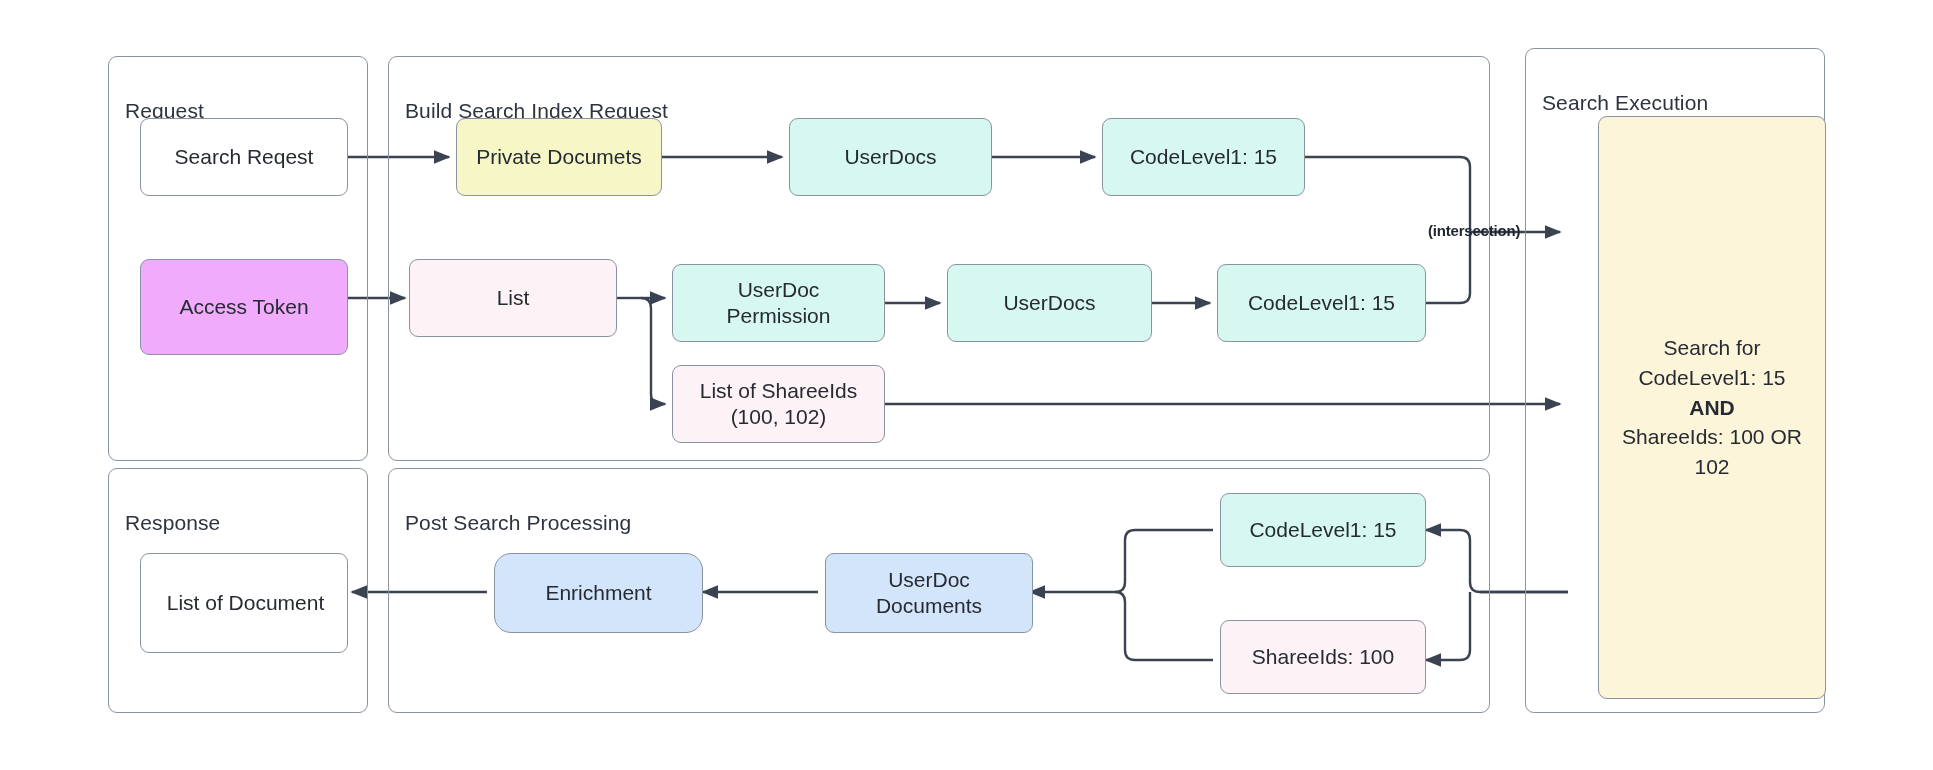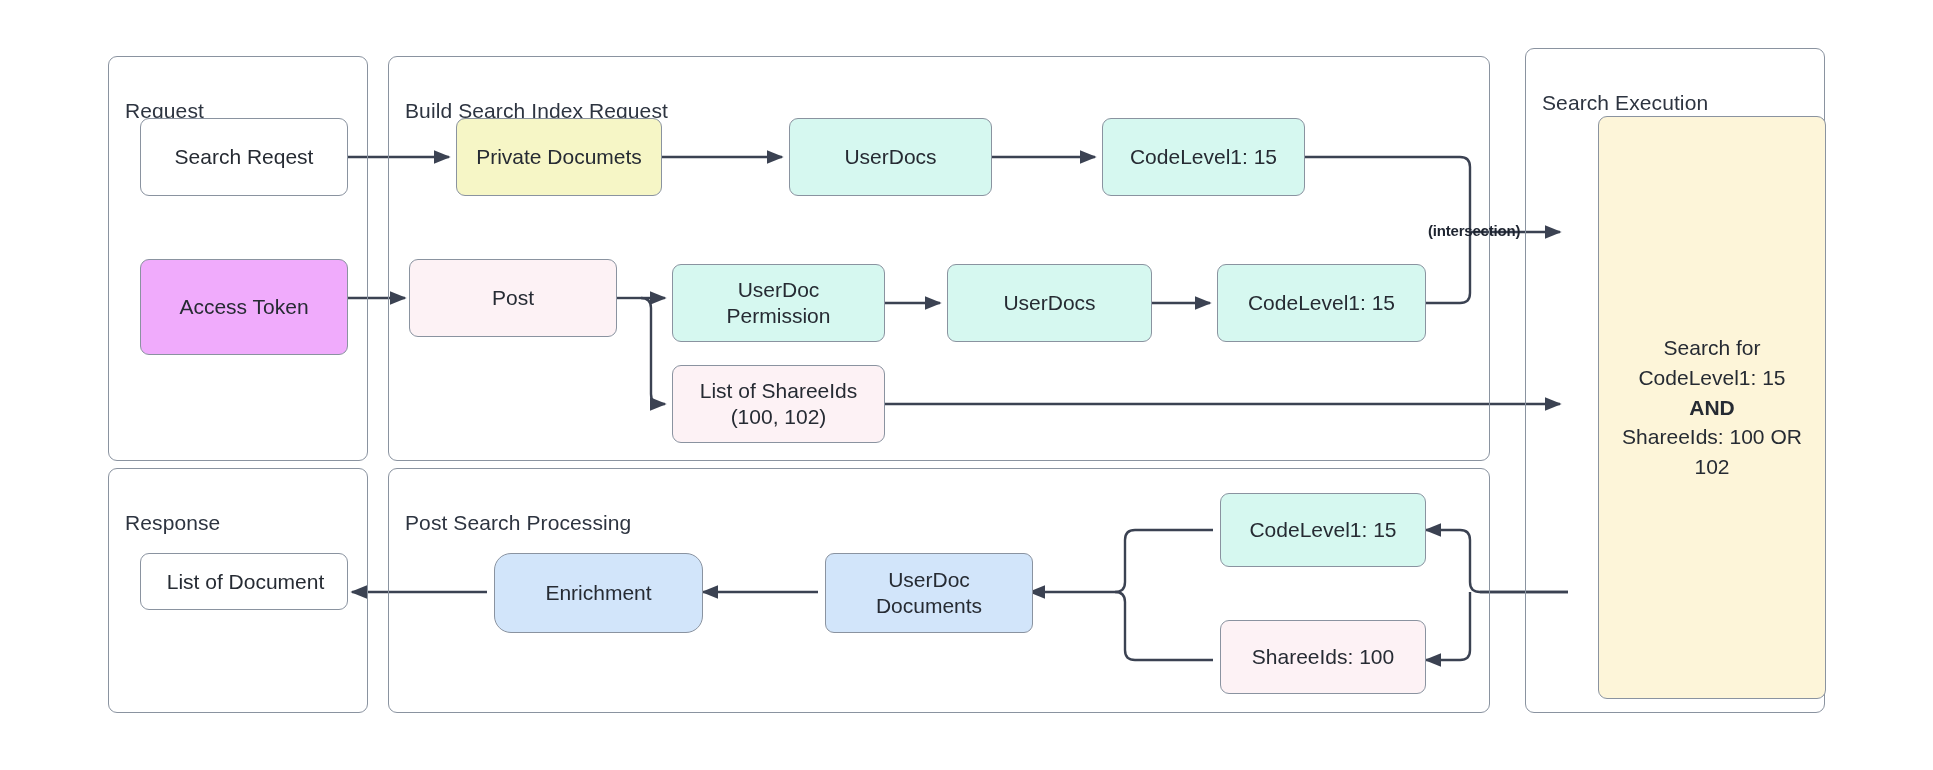--- a/index.html
+++ b/index.html
@@ -160,21 +160,21 @@
 
   <div class="node" style="left:1102px; top:118px; width:203px; height:78px; background:#d6f8f0;">
     <span>CodeLevel1: 15</span>
   </div>
 
   <div class="node" style="left:140px; top:259px; width:208px; height:96px; background:#f0abfc;">
     <span>Access Token</span>
   </div>
 
   <div class="node" style="left:409px; top:259px; width:208px; height:78px; background:#fdf2f5;">
-    <span>Post</span>
+    <span>List</span>
   </div>
 
   <div class="node" style="left:672px; top:264px; width:213px; height:78px; background:#d6f8f0; flex-direction:column;">
     <span>UserDoc</span>
     <span>Permission</span>
   </div>
 
   <div class="node" style="left:947px; top:264px; width:205px; height:78px; background:#d6f8f0;">
     <span>UserDocs</span>
   </div>
@@ -210,17 +210,17 @@
 
   <div class="node" style="left:825px; top:553px; width:208px; height:80px; background:#d2e5fa; flex-direction:column;">
     <span>UserDoc</span>
     <span>Documents</span>
   </div>
 
   <div class="node" style="left:494px; top:553px; width:209px; height:80px; background:#d2e5fa;border-radius:17px;">
     <span>Enrichment</span>
   </div>
 
-  <div class="node" style="left:140px; top:553px; width:208px; height:57px; background:#ffffff;padding-left:9px;">
+  <div class="node" style="left:140px; top:553px; width:208px; height:100px; background:#ffffff;padding-left:9px;">
     <span>List of Document</span>
   </div>
 
 </div>
 
 </body></html>

